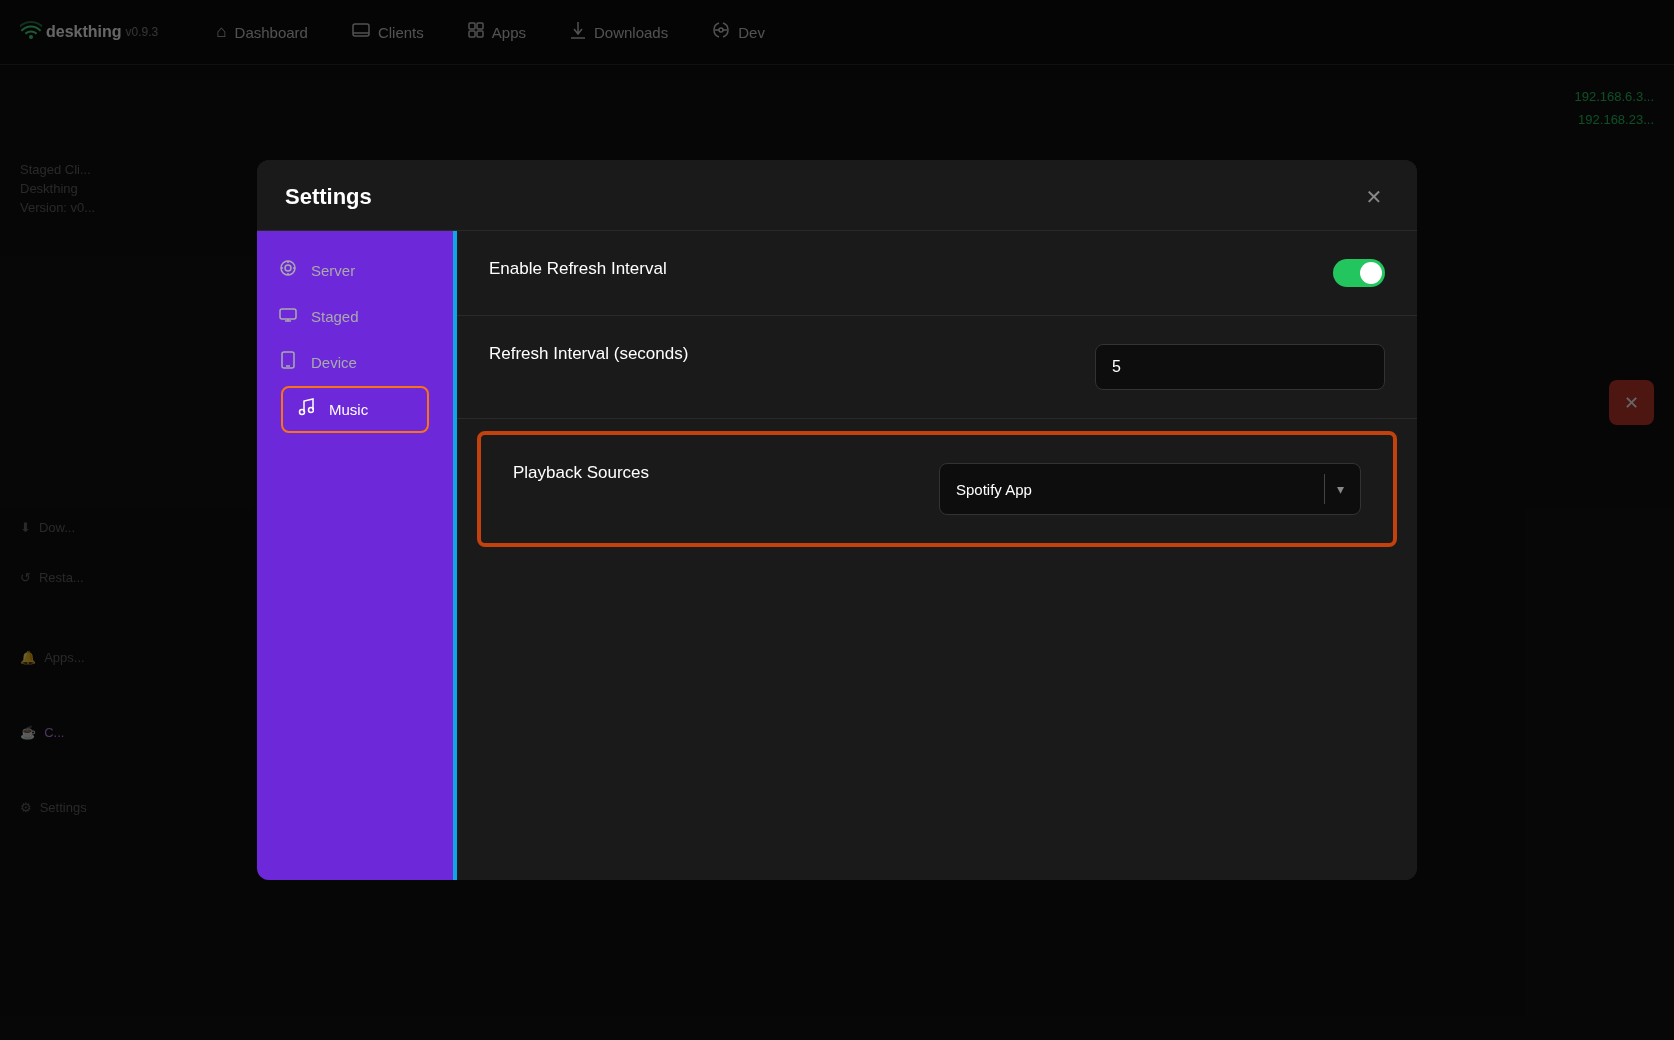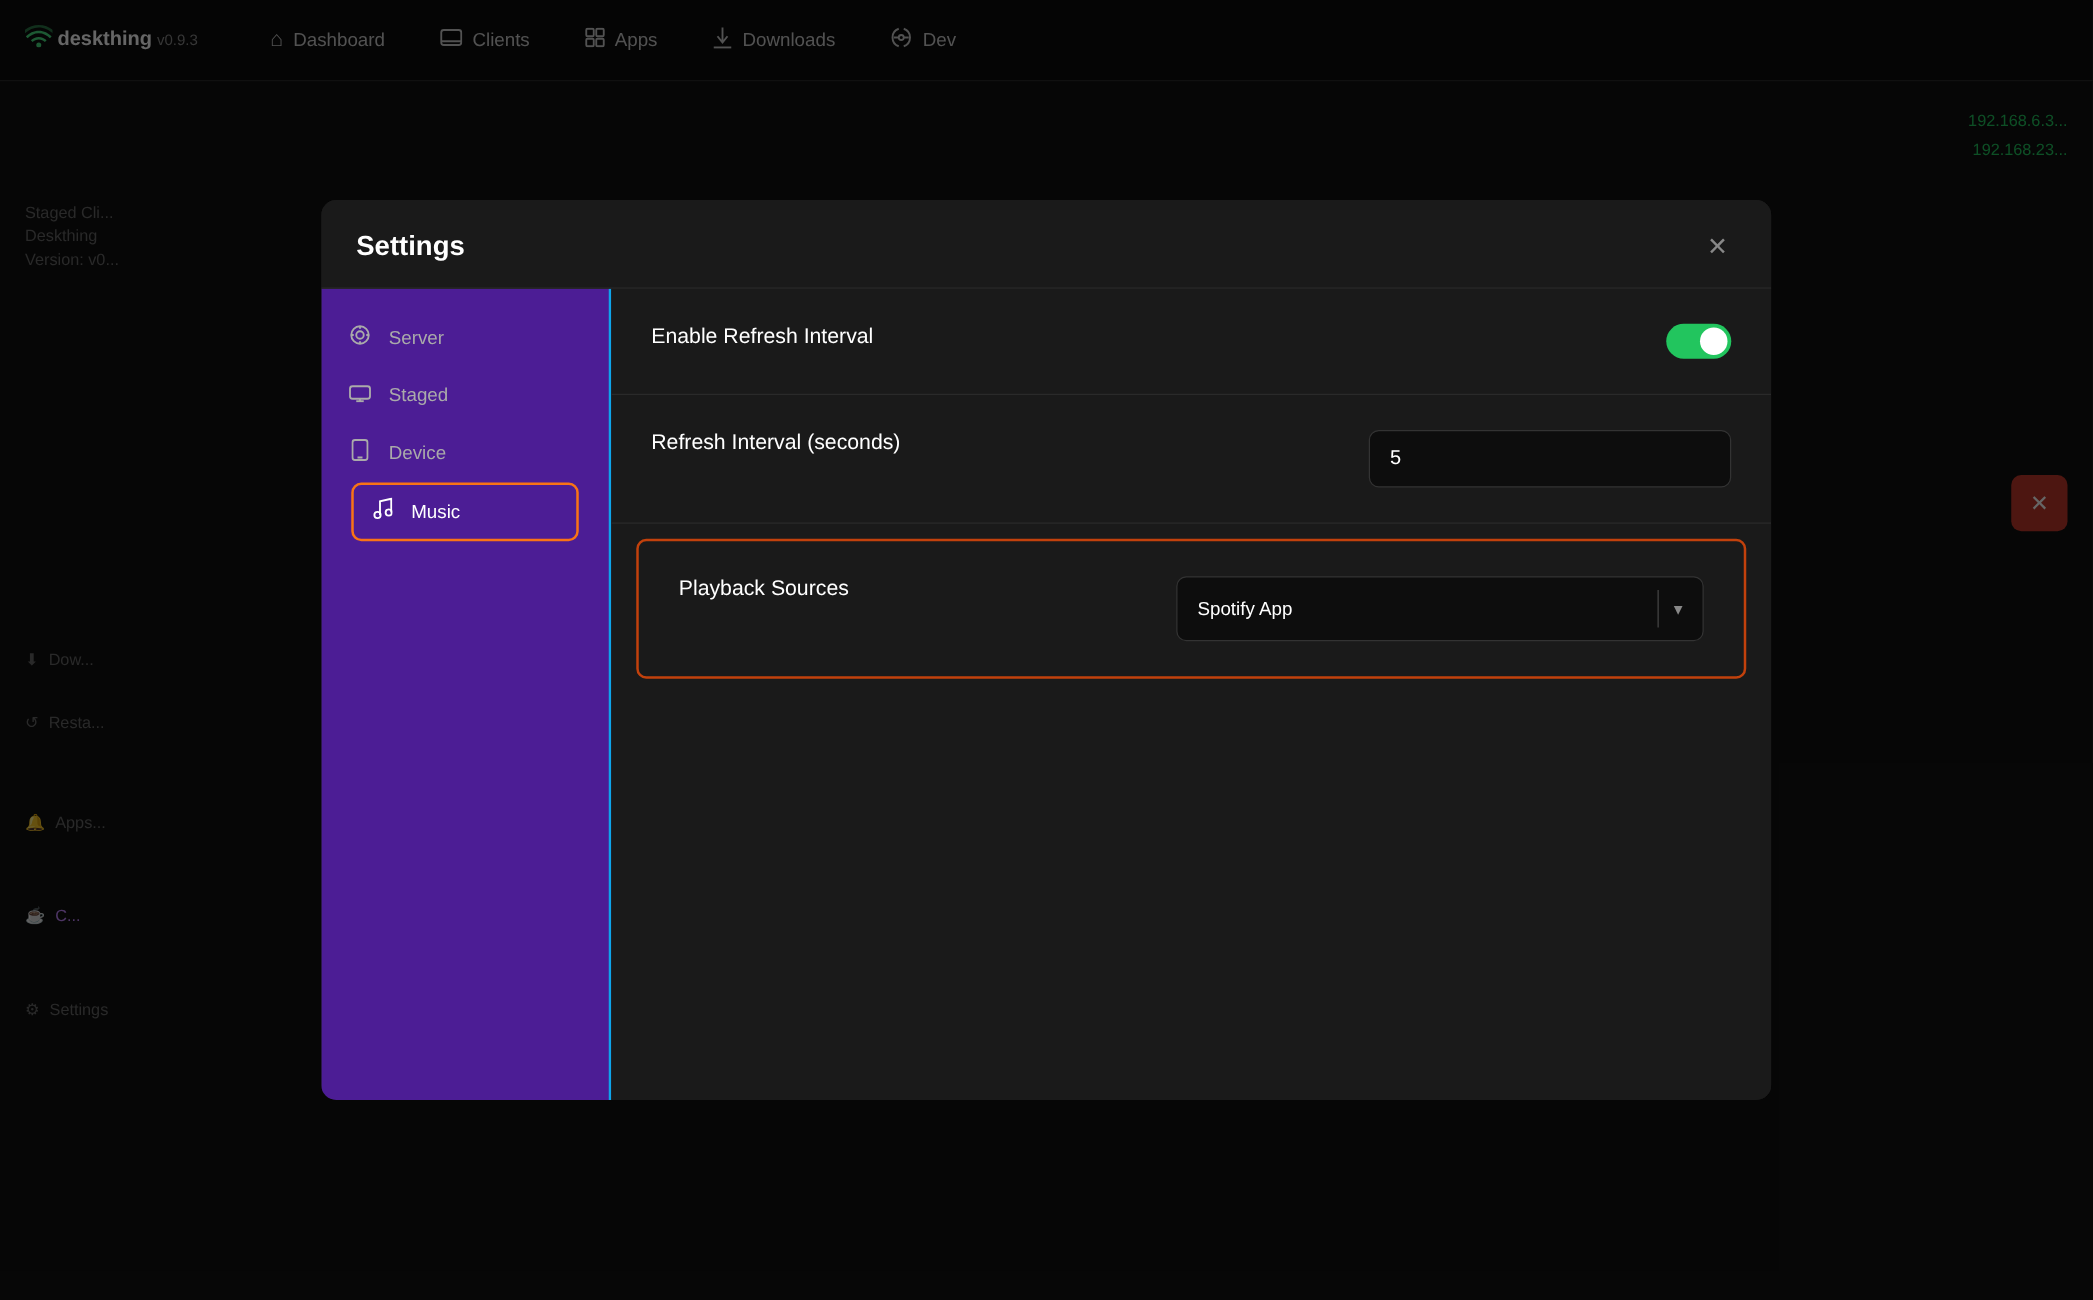--- a/index.html
+++ b/index.html
@@ -204,23 +204,23 @@
 
     
     .modal-body {
       display: flex;
       flex: 1;
       overflow: hidden;
     }
 
     
     .settings-sidebar {
-      width: 232px;
-      background: #4c1d95;
-      border-right: 2px solid #0ea5e9;
+      width: 200px;
+      background: #6d28d9;
+      border-right: 4px solid #0ea5e9;
       padding: 16px 0;
       flex-shrink: 0;
     }
     .settings-nav-item {
       display: flex;
       align-items: center;
       gap: 12px;
       padding: 12px 20px;
       cursor: pointer;
       font-size: 15px;
@@ -248,21 +248,21 @@
       background: #1a1a1a;
       overflow-y: auto;
     }
     .settings-section {
       display: flex;
       justify-content: space-between;
       padding: 28px 32px;
       border-bottom: 1px solid #2a2a2a;
     }
     .settings-section.highlighted {
-      border: 2px solid #c2410c;
+      border: 4px solid #c2410c;
       border-radius: 8px;
       margin: 12px 20px;
     }
     .settings-label {
       font-size: 17px;
       color: #ffffff;
       font-weight: 400;
     }
 
     

